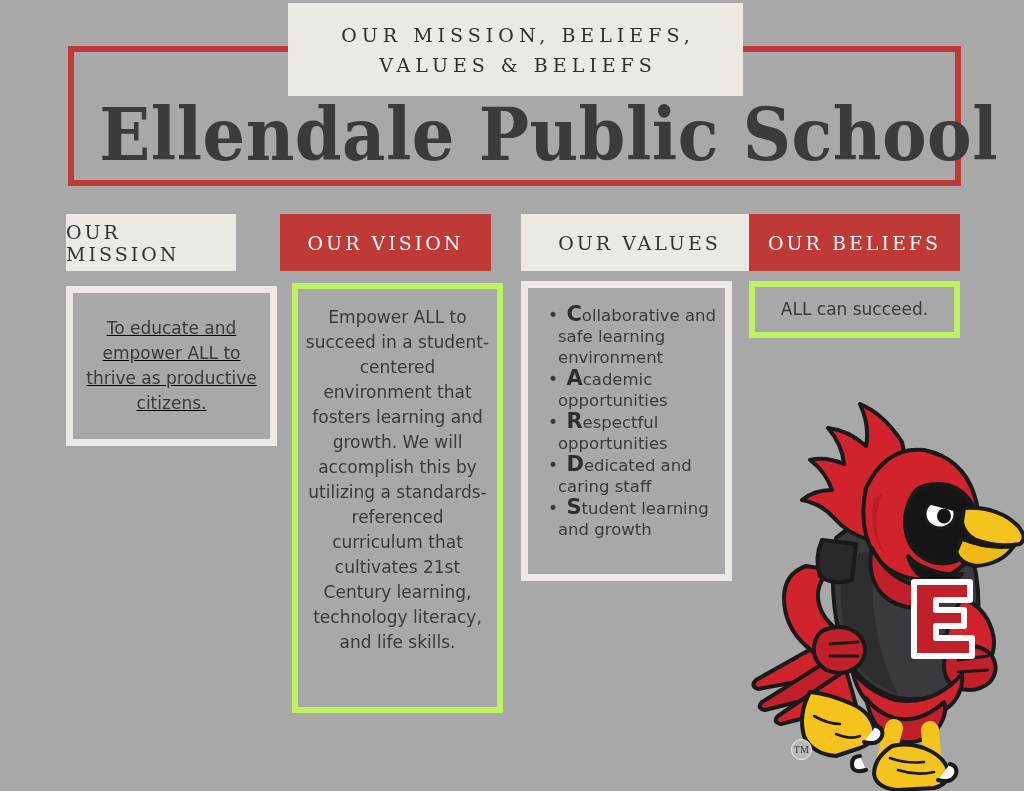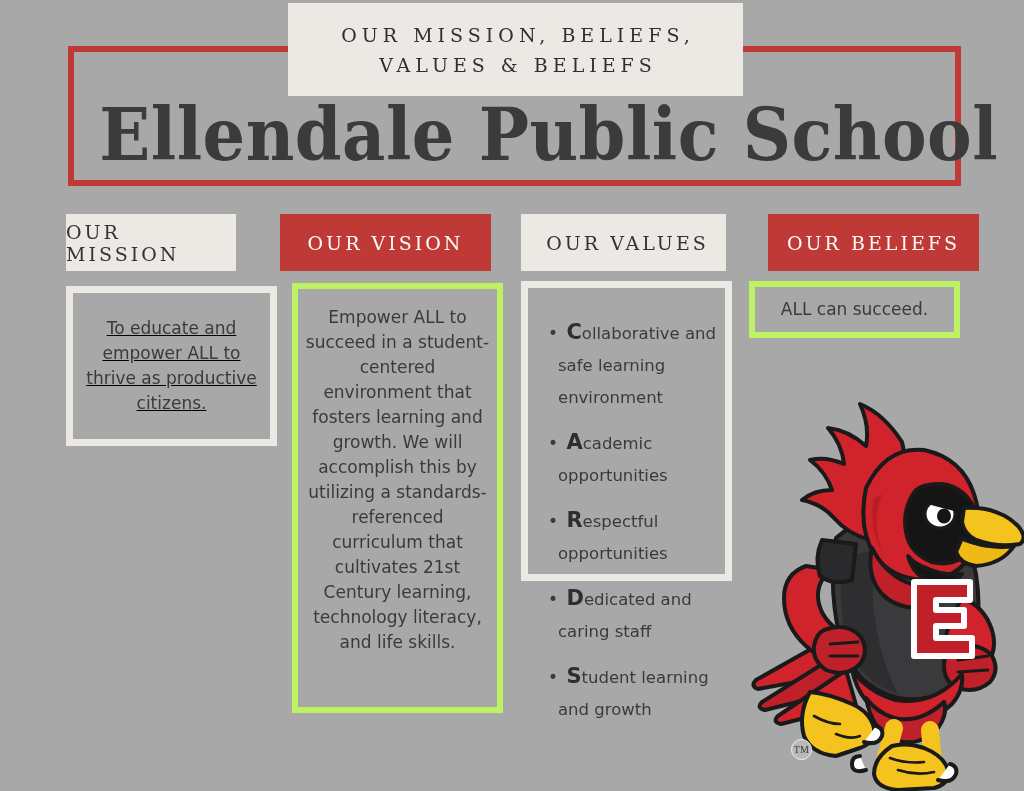--- a/index.html
+++ b/index.html
@@ -70,22 +70,22 @@
     letter-spacing:3px;
     font-weight:400;
   }
   .hdr.cream{background:#ece9e4;}
   .hdr.cream .hdr-text{color:#333;}
   .hdr.red{background:#bf3a36;}
   .hdr.red .hdr-text{color:#fdfcfa;}
 
   .hdr-mission{left:66px;width:170px;}
   .hdr-vision{left:280px;width:211px;}
-  .hdr-values{left:521px;width:205px;padding-left:8px;}
-  .hdr-beliefs{left:768px;width:211px;}
+  .hdr-values{left:521px;width:229px;padding-left:8px;}
+  .hdr-beliefs{left:749px;width:211px;}
 
   
   .box{
     position:absolute;
     box-sizing:border-box;
     display:flex;
     align-items:center;
     justify-content:center;
   }
   .box.cream-border{border:7px solid #ece9e4;}
@@ -110,26 +110,26 @@
   .values-list{
     list-style:none;
     margin:0;
     padding:16px 6px 0 14px;
     width:100%;
     box-sizing:border-box;
   }
   .values-list li{
     font-family:"DejaVu Sans", sans-serif;
     font-size:16.5px;
-    line-height:32px;
+    line-height:21px;
     color:#3a3a3a;
     text-align:left;
     padding-left:16px;
     text-indent:-10px;
-    margin:12px 0 0 0;
+    margin:0 0 0 0;
   }
   .values-list li .bullet{
     font-size:17px;
     padding-right:3px;
   }
   .values-list li .cap{
     font-weight:700;
     font-size:21px;
     color:#2e2e2e;
   }

